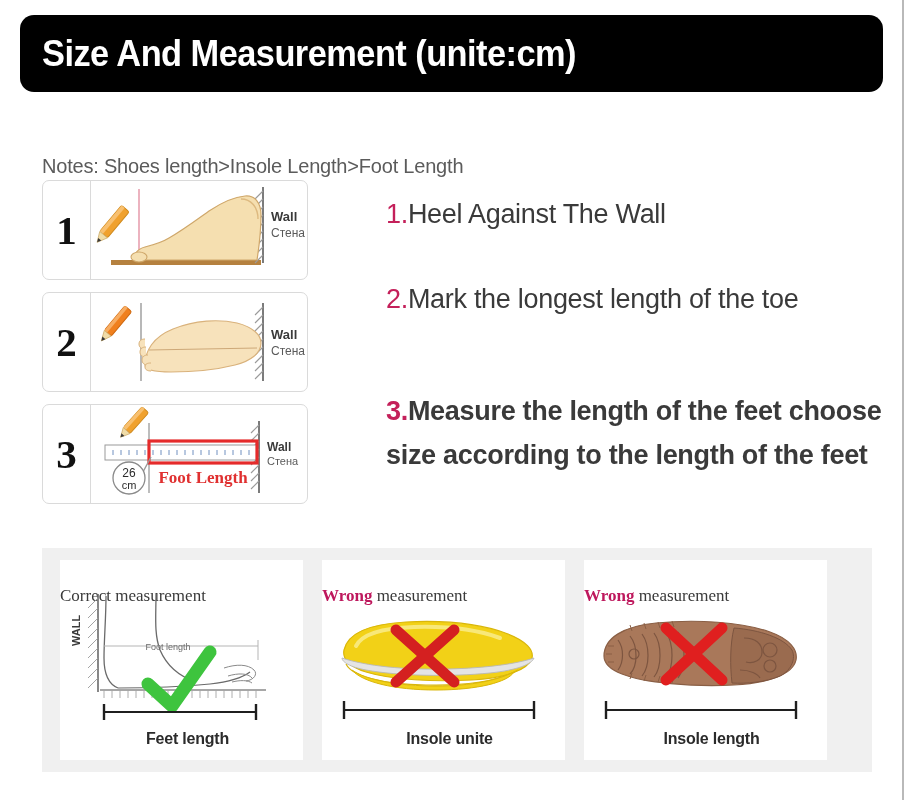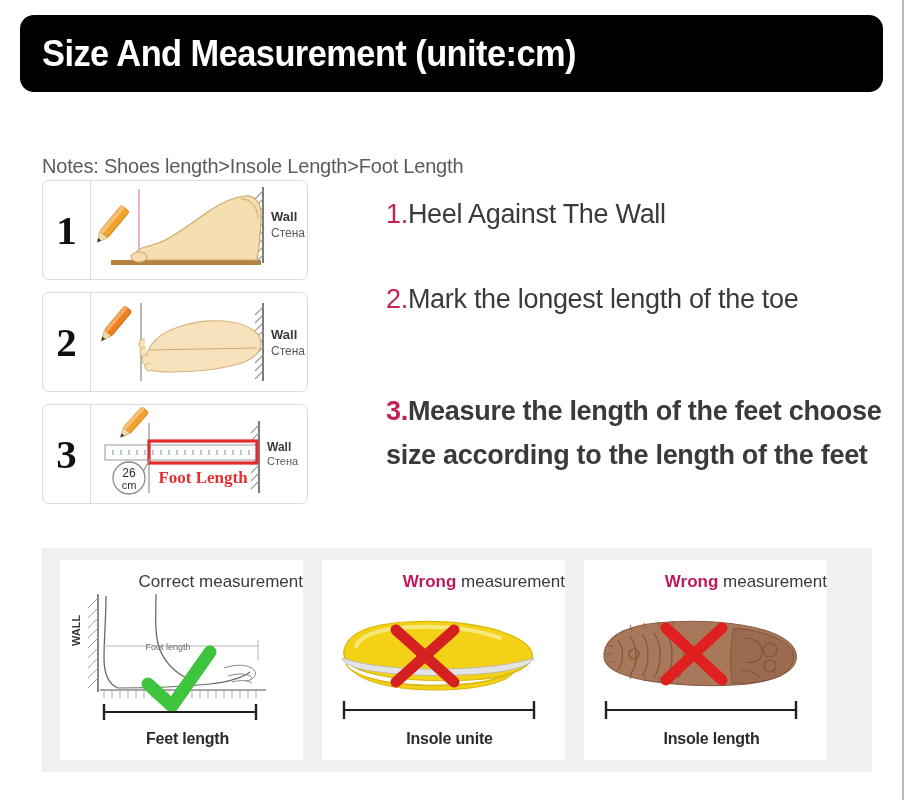--- a/index.html
+++ b/index.html
@@ -117,23 +117,23 @@
     width: 243px;
     height: 200px;
     background: #ffffff;
   }
   #cmp-0 { left: 18px; }
   #cmp-1 { left: 280px; }
   #cmp-2 { left: 542px; }
 
   .cmp-title {
     position: absolute;
-    top: 12px; left: 0; right: 0;
-    text-align: right;
-    font-family: Liberation Sans, sans-serif;
+    top: 26px; left: 0; right: 0;
+    text-align: left;
+    font-family: Liberation Serif, serif;
     font-size: 17px;
     color: #3a3a3a;
     white-space: nowrap;
   }
   .cmp-title .warn { color: #be185d; font-weight: bold; margin-top: 32px; }
   .cmp-title .ok { color: #3a3a3a; }
 
   .cmp-art {
     position: absolute;
     left: 0; top: 28px;

